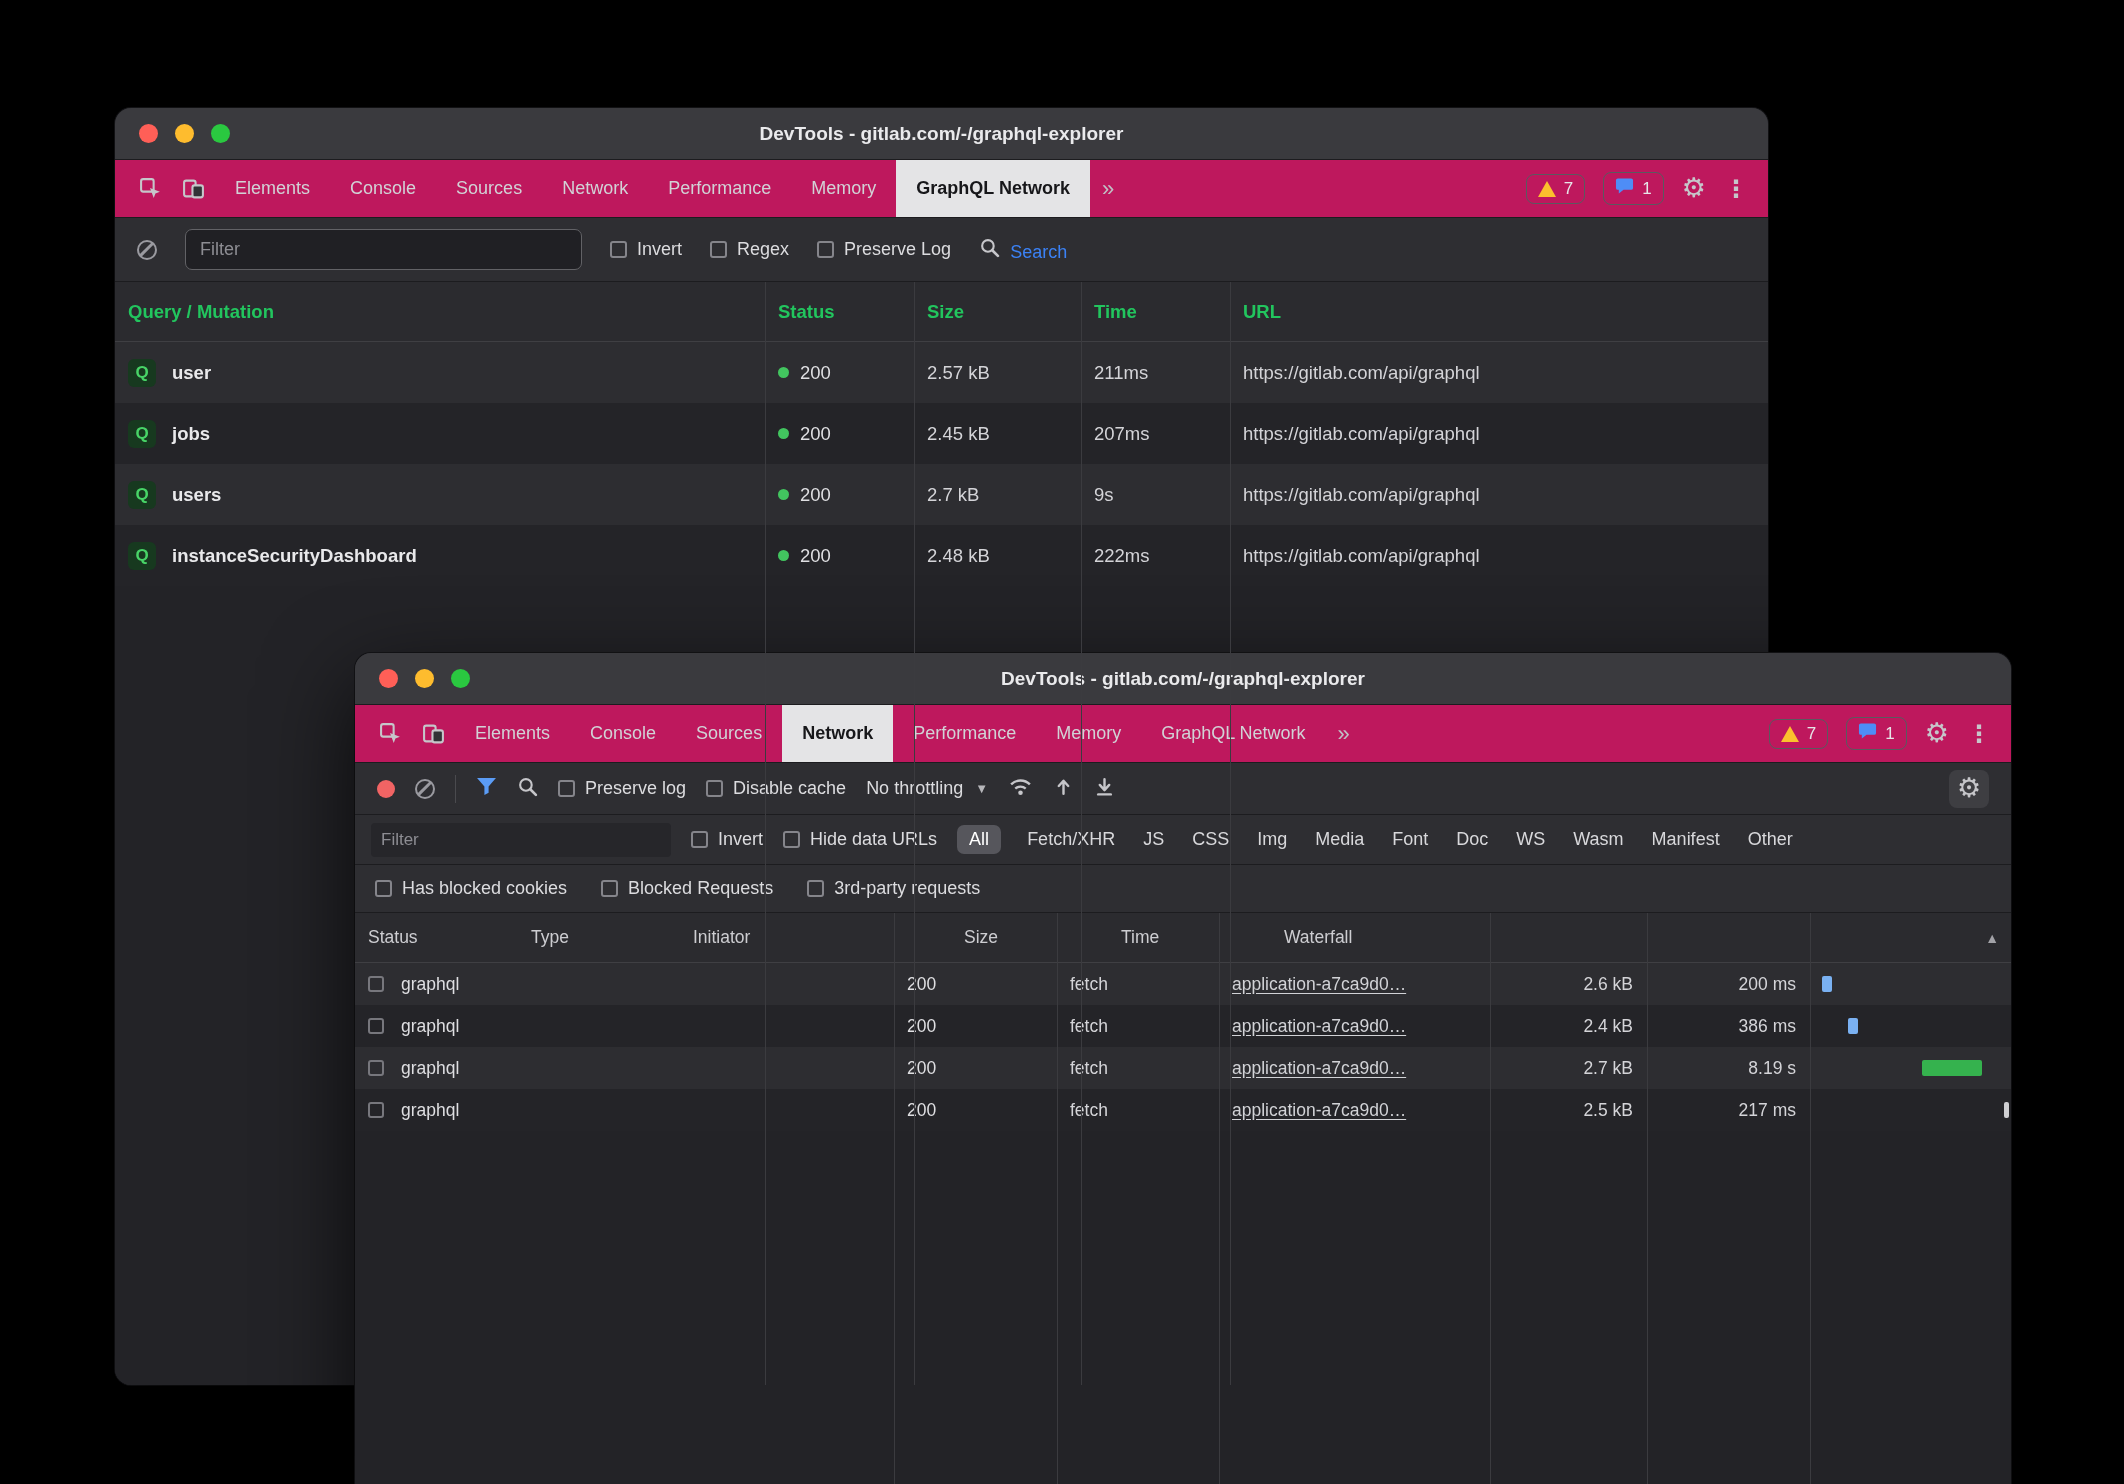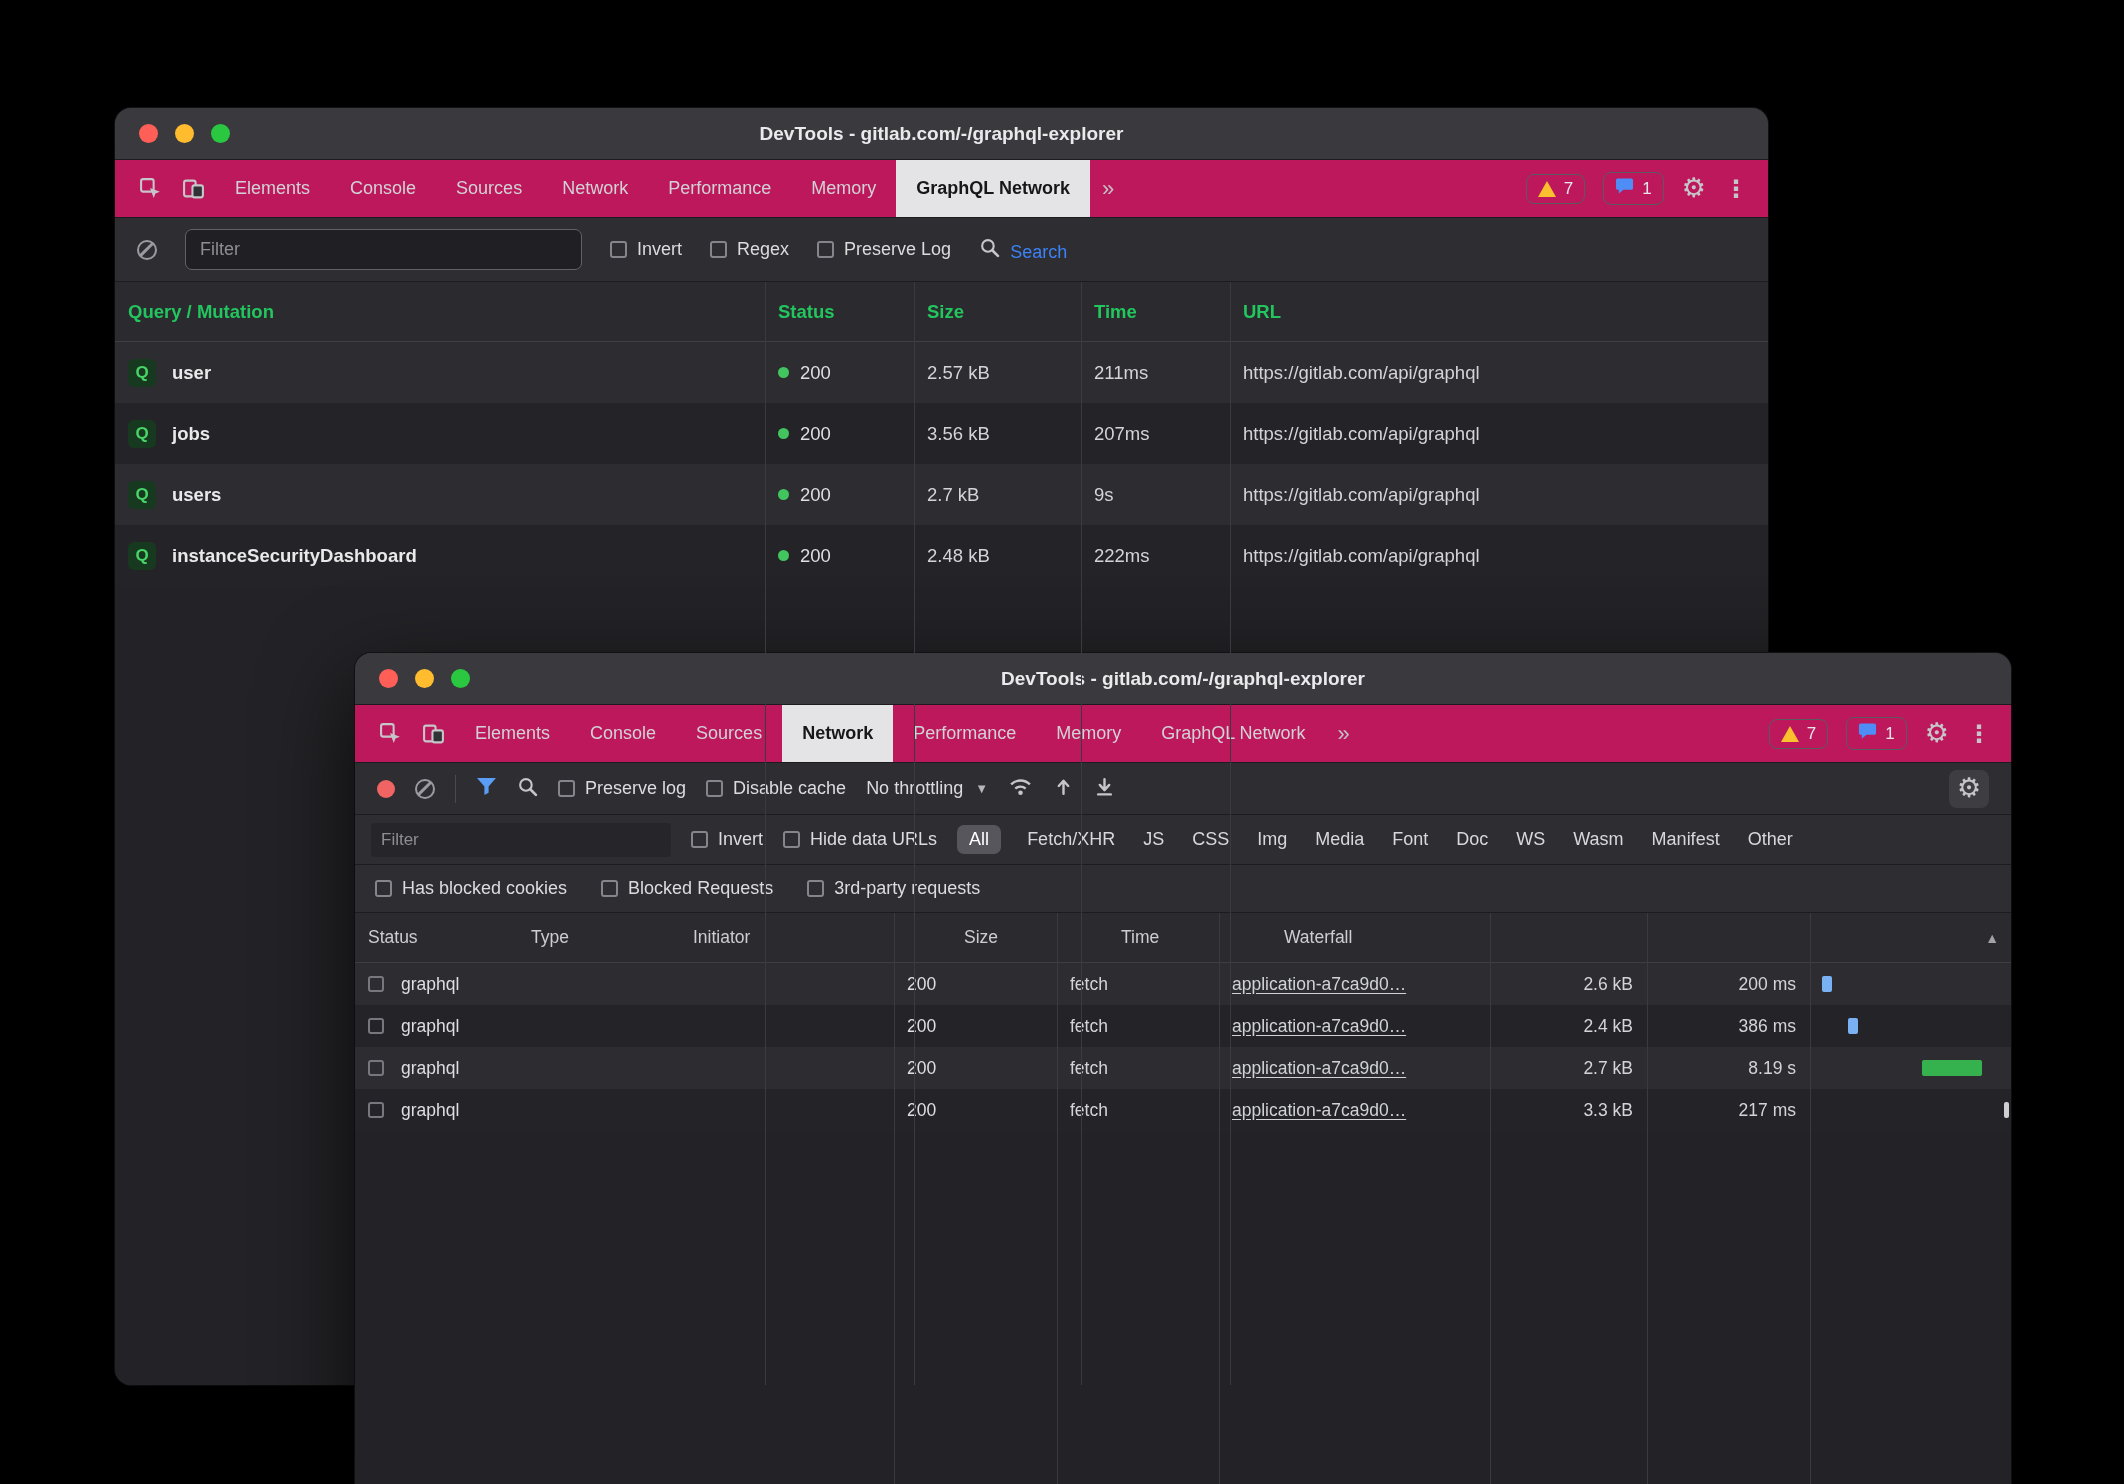--- a/index.html
+++ b/index.html
@@ -265,21 +265,21 @@
 
     <div class="trow even">
       <div class="cell c-qm">
         <span class="q-badge">Q</span>
         <span class="row-name">jobs</span>
       </div>
       <div class="cell c-status">
           <span class="status-dot"></span>
           <span>200</span>
         </div>
-      <div class="cell c-size muted">3.56 kB</div>
+      <div class="cell c-size muted">2.45 kB</div>
       <div class="cell c-time muted">207ms</div>
       <div class="cell c-url muted">https://gitlab.com/api/graphql</div>
     </div>
 
     <div class="trow odd">
       <div class="cell c-qm">
         <span class="q-badge">Q</span>
         <span class="row-name">users</span>
       </div>
       <div class="cell c-status">
@@ -524,21 +524,21 @@
     <div class="trow even">
       <div class="cell n-name">
         <span class="row-checkbox"></span>
         <span>graphql</span>
       </div>
       <div class="cell n-status">200</div>
       <div class="cell n-type muted">fetch</div>
       <div class="cell n-init">
           <span class="init-link">application-a7ca9d0…</span>
         </div>
-      <div class="cell n-size right muted">3.3 kB</div>
+      <div class="cell n-size right muted">2.5 kB</div>
       <div class="cell n-time right muted">217 ms</div>
       <div class="cell n-wf">
           <span class="wf-bar" style="left: 194px; width: 5px; background: rgb(207, 207, 210);"></span>
         </div>
     </div>
 
     <div class="tfill"></div>
   </div>
 </div>
 

